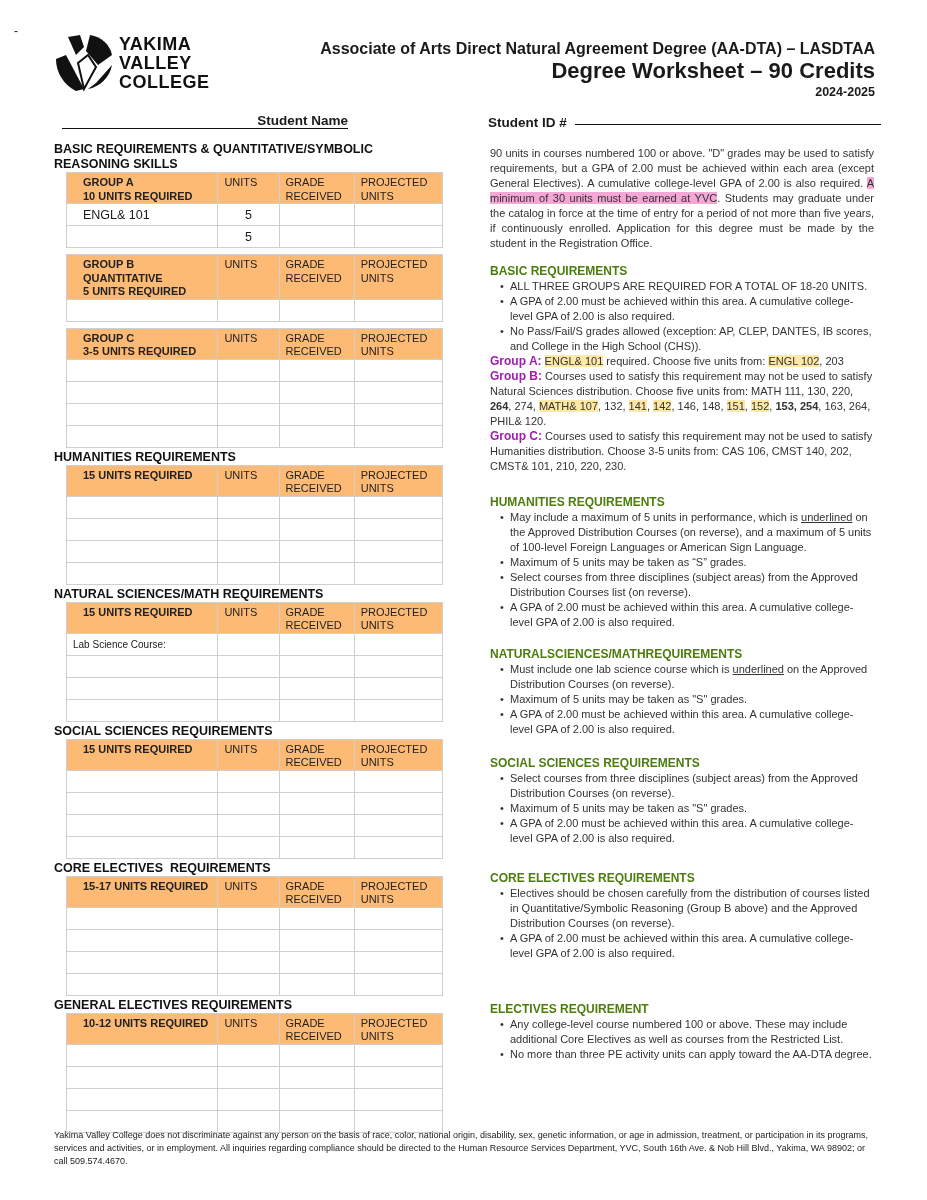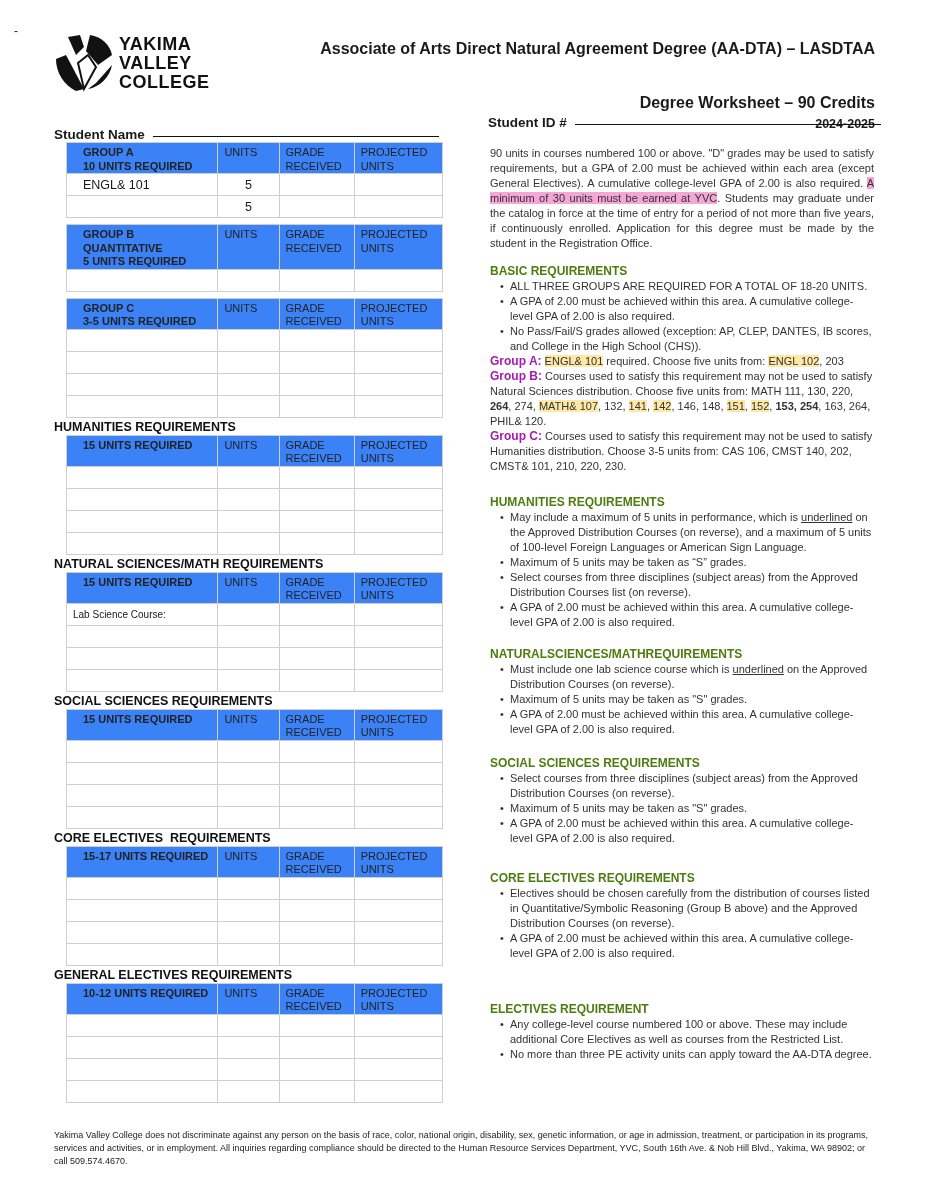--- a/index.html
+++ b/index.html
@@ -10,34 +10,34 @@
   .dash { position: absolute; left: 14px; top: 24px; font-size: 12px; }
   .logo { position: absolute; left: 54px; top: 33px; width: 150px; height: 60px; }
   .logo svg { position: absolute; left: 0; top: 0; }
   .logo-text {
     position: absolute; left: 65px; top: 2px; font-weight: bold; font-size: 18px;
     line-height: 19px; letter-spacing: 0.5px; color: #111;
   }
   .logo-text div { white-space: nowrap; }
   .title-block { position: absolute; right: 52px; top: 38px; text-align: right; font-weight: bold; }
   .title1 { font-size: 16px; line-height: 22px; }
-  .title2 { font-size: 16px; line-height: 22px; margin-top: 32px; }
+  .title2 { font-size: 22px; line-height: 22px; }
   .title3 { font-size: 12.5px; line-height: 20px; }
 
   .field-line { position: absolute; display: flex; align-items: flex-end; font-weight: bold; font-size: 13.5px; }
   .field-line .rule { border-bottom: 1.2px solid #111; margin-left: 8px; height: 0; margin-bottom: 5px; }
 
   .left { position: absolute; left: 54px; top: 142px; width: 392px; }
   .sec-title { font-weight: bold; font-size: 12.5px; line-height: 15px; color: #111; }
   table.grid {
     border-collapse: collapse; margin-left: 12px; width: 377px; table-layout: fixed;
     font-size: 11px;
   }
   table.grid td { border: 1px solid #cfcfcf; height: 21px; padding: 0 6px; vertical-align: middle; }
-  table.grid tr.hdr td { background: #3b82f6; vertical-align: top; padding-top: 3px; height: 26px; line-height: 13.5px; color: #222; }
+  table.grid tr.hdr td { background: #fdba74; vertical-align: top; padding-top: 3px; height: 26px; line-height: 13.5px; color: #222; }
   table.grid tr.hdr td.name { font-weight: bold; padding-left: 16px; }
   table.grid col.c1 { width: 151px; } table.grid col.c2 { width: 61px; }
   table.grid col.c3 { width: 75px; } table.grid col.c4 { width: 88px; }
   table.grid td.entry { font-size: 12.5px; padding-left: 16px; }
   table.grid td.units { text-align: center; font-size: 12.5px; }
   table.grid td.small { font-size: 10px; }
   .gap6 { height: 6px; } .gap2 { height: 2px; }
 
   .right { position: absolute; left: 490px; top: 146px; width: 384px; font-size: 11px; line-height: 15px; color: #333; }
   .intro { text-align: justify; }
@@ -71,30 +71,31 @@
     <div>COLLEGE</div>
   </div>
 </div>
 
 <div class="title-block">
   <div class="title1">Associate of Arts Direct Natural Agreement Degree (AA-DTA) – LASDTAA</div>
   <div class="title2">Degree Worksheet – 90 Credits</div>
   <div class="title3">2024-2025</div>
 </div>
 
-<div class="field-line" style="left:54px; top:127px;">
+<div class="field-line" style="left:54px; top:113px;flex-direction:column;">
   <span>Student Name</span>
   <span class="rule" style="width:286px;"></span>
 </div>
 <div class="field-line" style="left:488px; top:115px;">
   <span>Student ID #</span>
   <span class="rule" style="width:306px;"></span>
 </div>
 
 <div class="left">
+  <div class="sec-title">BASIC REQUIREMENTS &amp; QUANTITATIVE/SYMBOLIC REASONING SKILLS</div>
 
   <table class="grid">
     <colgroup>
         <col class="c1">
         <col class="c2">
         <col class="c3">
         <col class="c4">
       </colgroup>
     <tbody>
         <tr class="hdr">

